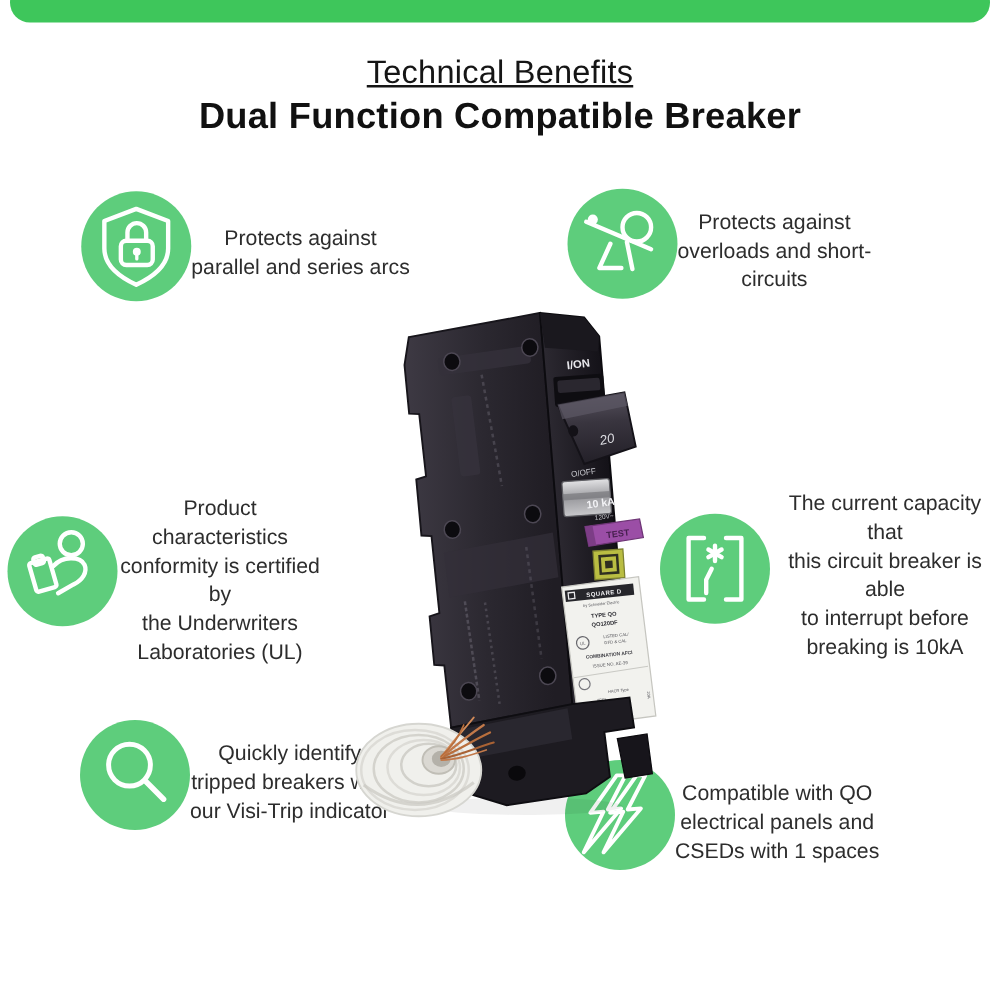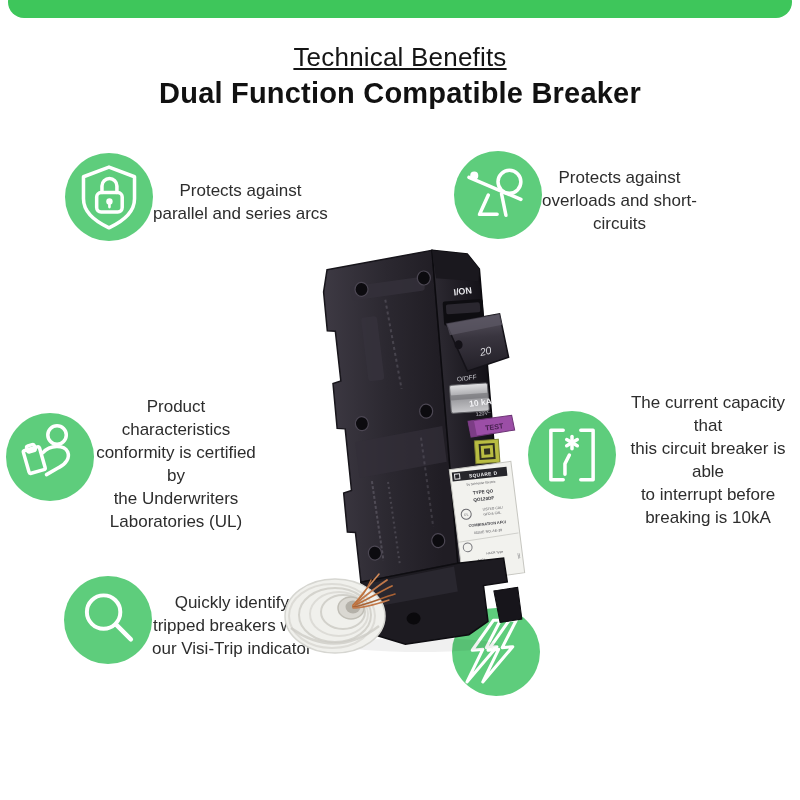--- a/index.html
+++ b/index.html
@@ -124,20 +124,23 @@
 our Visi-Trip indicator</div>
 </div>
 
 <div class="benefit b-br">
   <div class="icon-circle" style="background: rgb(94, 205, 124);">
     <svg viewBox="0 0 100 100" fill="none" stroke="#ffffff" stroke-width="3.5" stroke-linecap="round" stroke-linejoin="round">
       <path d="M47,14 L23,48 L35,47 L17,84 L51,44 L39,45 L55,14 Z"></path>
       <path d="M65,14 L41,48 L53,47 L35,84 L69,44 L57,45 L73,14 Z"></path>
     </svg>
   </div>
+  <div class="benefit-text">Compatible with QO
+electrical panels and
+CSEDs with 1 spaces</div>
 </div>
 
 <div class="product-photo">
   <svg viewBox="0 0 260 430">
     <defs>
       <linearGradient id="gBody" x1="0" y1="0" x2="1" y2="0.15">
         <stop offset="0" stop-color="#3e3a44"></stop>
         <stop offset="0.55" stop-color="#2b2830"></stop>
         <stop offset="1" stop-color="#201d24"></stop>
       </linearGradient>

